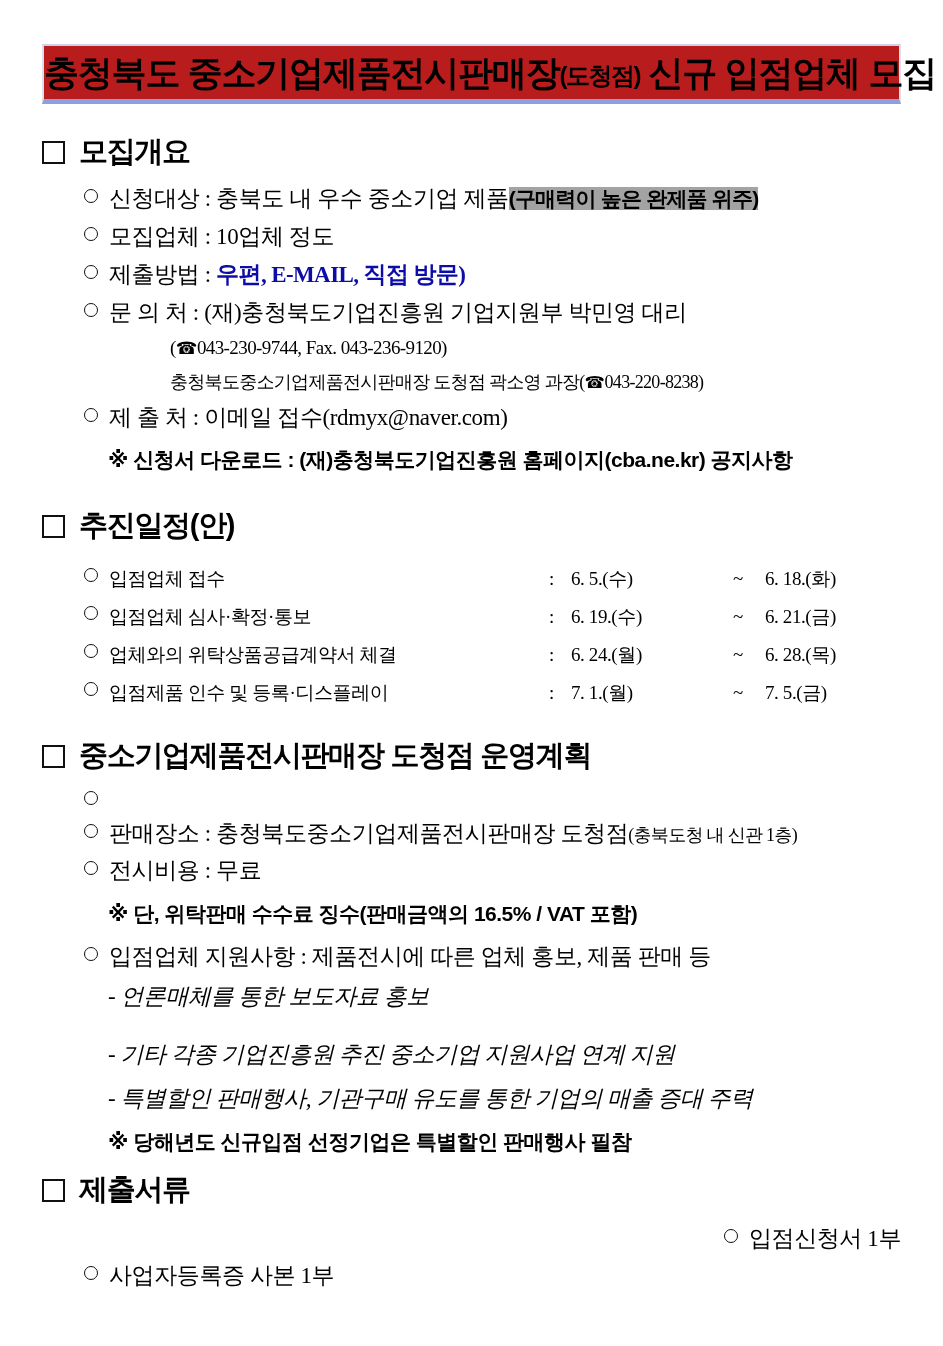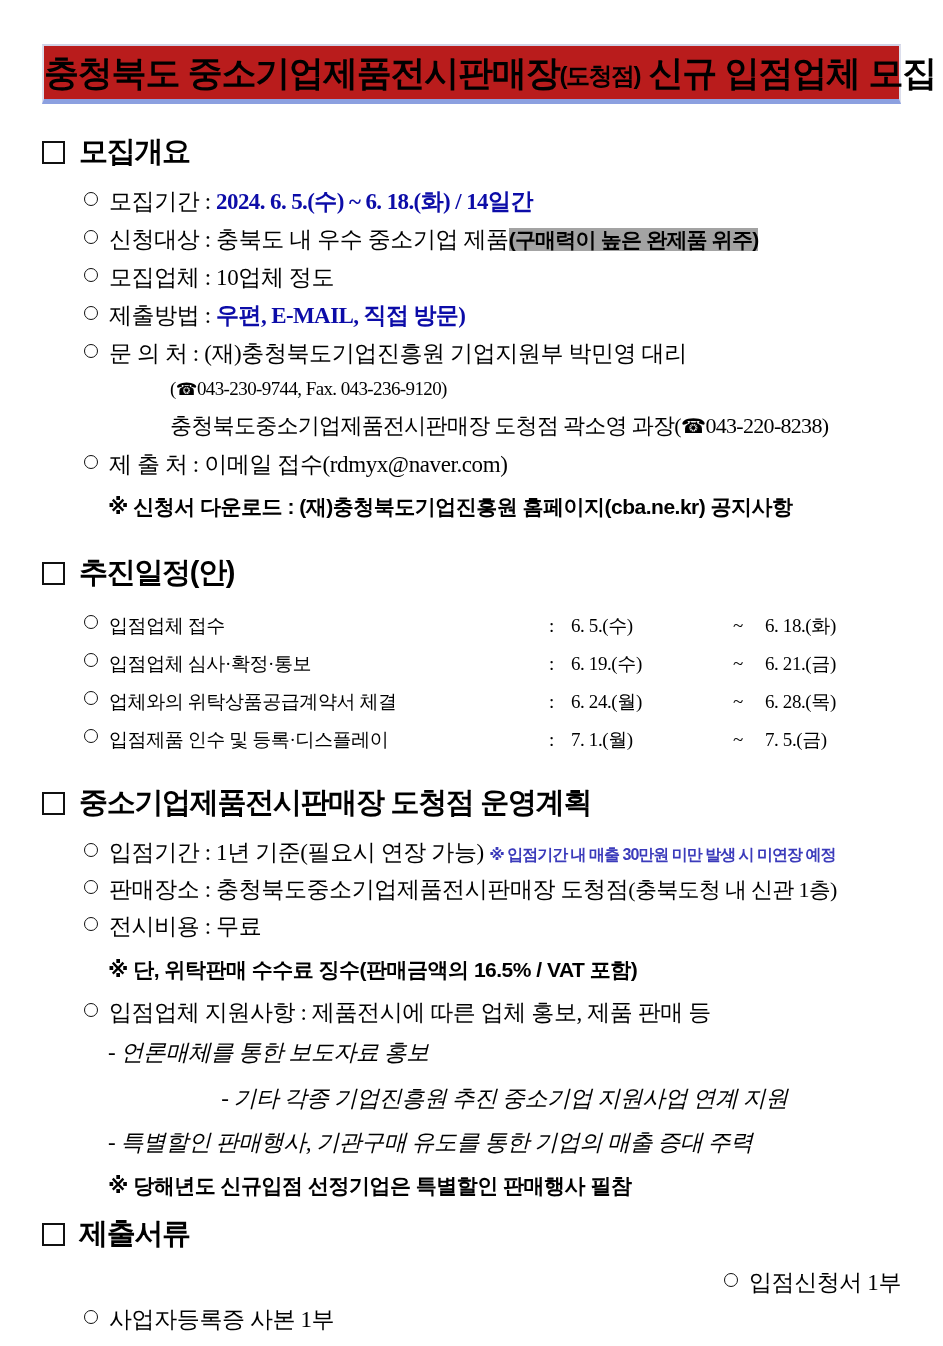--- a/index.html
+++ b/index.html
@@ -117,21 +117,21 @@
   .sans-b {
     font-family: "Liberation Sans", "DejaVu Sans", sans-serif;
     font-weight: bold;
     letter-spacing: -0.9px;
   }
   .small {
     font-size: 19px;
     letter-spacing: -0.6px;
   }
   .smaller {
-    font-size: 22px;
+    font-size: 18px;
     letter-spacing: -0.7px;
   }
   .note-blue {
     color: #3b3bbb;
     font-family: "Liberation Sans", "DejaVu Sans", sans-serif;
     font-weight: bold;
     font-size: 16px;
     letter-spacing: -1px;
   }
   .note-mark {
@@ -168,25 +168,20 @@
   <div class="title-banner">
     <div class="title-text"><span>충청북도 중소기업제품전시판매장</span><span class="title-sub">(도청점)</span><span> 신규 입점업체 모집</span></div>
   </div>
 
   <div class="section" style="margin-top:28px;">
     <div class="sec-head">
       <span class="sec-sq"></span>
       <span>모집개요</span>
     </div>
 
-    <div class="bul indent-1" style="margin-top:18px;">
-      <span class="cir"></span>
-      <span class="bul-txt"><span>모집기간 :</span>
-        <span class="blue-bold">2024. 6. 5.(수) ~ 6. 18.(화) / 14일간</span></span>
-    </div>
 
     <div class="bul indent-1" style="margin-top:15px;">
       <span class="cir"></span>
       <span class="bul-txt"><span>신청대상 :</span>
         <span>충북도 내 우수 중소기업 제품</span><span class="hl">(구매력이 높은 완제품 위주)</span></span>
     </div>
 
     <div class="bul indent-1" style="margin-top:15px;">
       <span class="cir"></span>
       <span class="bul-txt"><span>모집업체 :</span>
@@ -265,23 +260,20 @@
   </div>
 
   <div class="section" style="margin-top:30px;">
     <div class="sec-head">
       <span class="sec-sq"></span>
       <span>중소기업제품전시판매장 도청점 운영계획</span>
     </div>
 
     <div class="bul indent-1" style="margin-top:18px;">
       <span class="cir"></span>
-      <span class="bul-txt"><span>입점기간 :</span>
-        <span>1년 기준(필요시 연장 가능)</span>
-        <span class="note-blue">※ 입점기간 내 매출 30만원 미만 발생 시 미연장 예정</span></span>
     </div>
 
     <div class="bul indent-1" style="margin-top:14px;">
       <span class="cir"></span>
       <span class="bul-txt"><span>판매장소 :</span>
         <span>충청북도중소기업제품전시판매장 도청점</span><span class="smaller">(충북도청 내 신관 1층)</span></span>
     </div>
 
     <div class="bul indent-1" style="margin-top:14px;">
       <span class="cir"></span>
@@ -291,21 +283,21 @@
 
     <div class="indent-2 sans-b note-mark" style="margin-top:18px;">※ 단, 위탁판매 수수료 징수(판매금액의 16.5% / VAT 포함)</div>
 
     <div class="bul indent-1" style="margin-top:17px;">
       <span class="cir"></span>
       <span class="bul-txt"><span>입점업체 지원사항 :</span>
         <span>제품전시에 따른 업체 홍보, 제품 판매 등</span></span>
     </div>
 
     <div class="indent-2 dash-line" style="margin-top:13px;">- 언론매체를 통한 보도자료 홍보</div>
-    <div class="indent-2 dash-line" style="margin-top:15px;text-align:center;">- 기타 각종 기업진흥원 추진 중소기업 지원사업 연계 지원</div>
+    <div class="indent-2 dash-line" style="margin-top:27px;">- 기타 각종 기업진흥원 추진 중소기업 지원사업 연계 지원</div>
     <div class="indent-2 dash-line" style="margin-top:13px;">- 특별할인 판매행사, 기관구매 유도를 통한 기업의 매출 증대 주력</div>
 
     <div class="indent-2 sans-b note-mark" style="margin-top:14px;">※ 당해년도 신규입점 선정기업은 특별할인 판매행사 필참</div>
   </div>
 
   <div class="section" style="margin-top:14px;">
     <div class="sec-head">
       <span class="sec-sq"></span>
       <span>제출서류</span>
     </div>

